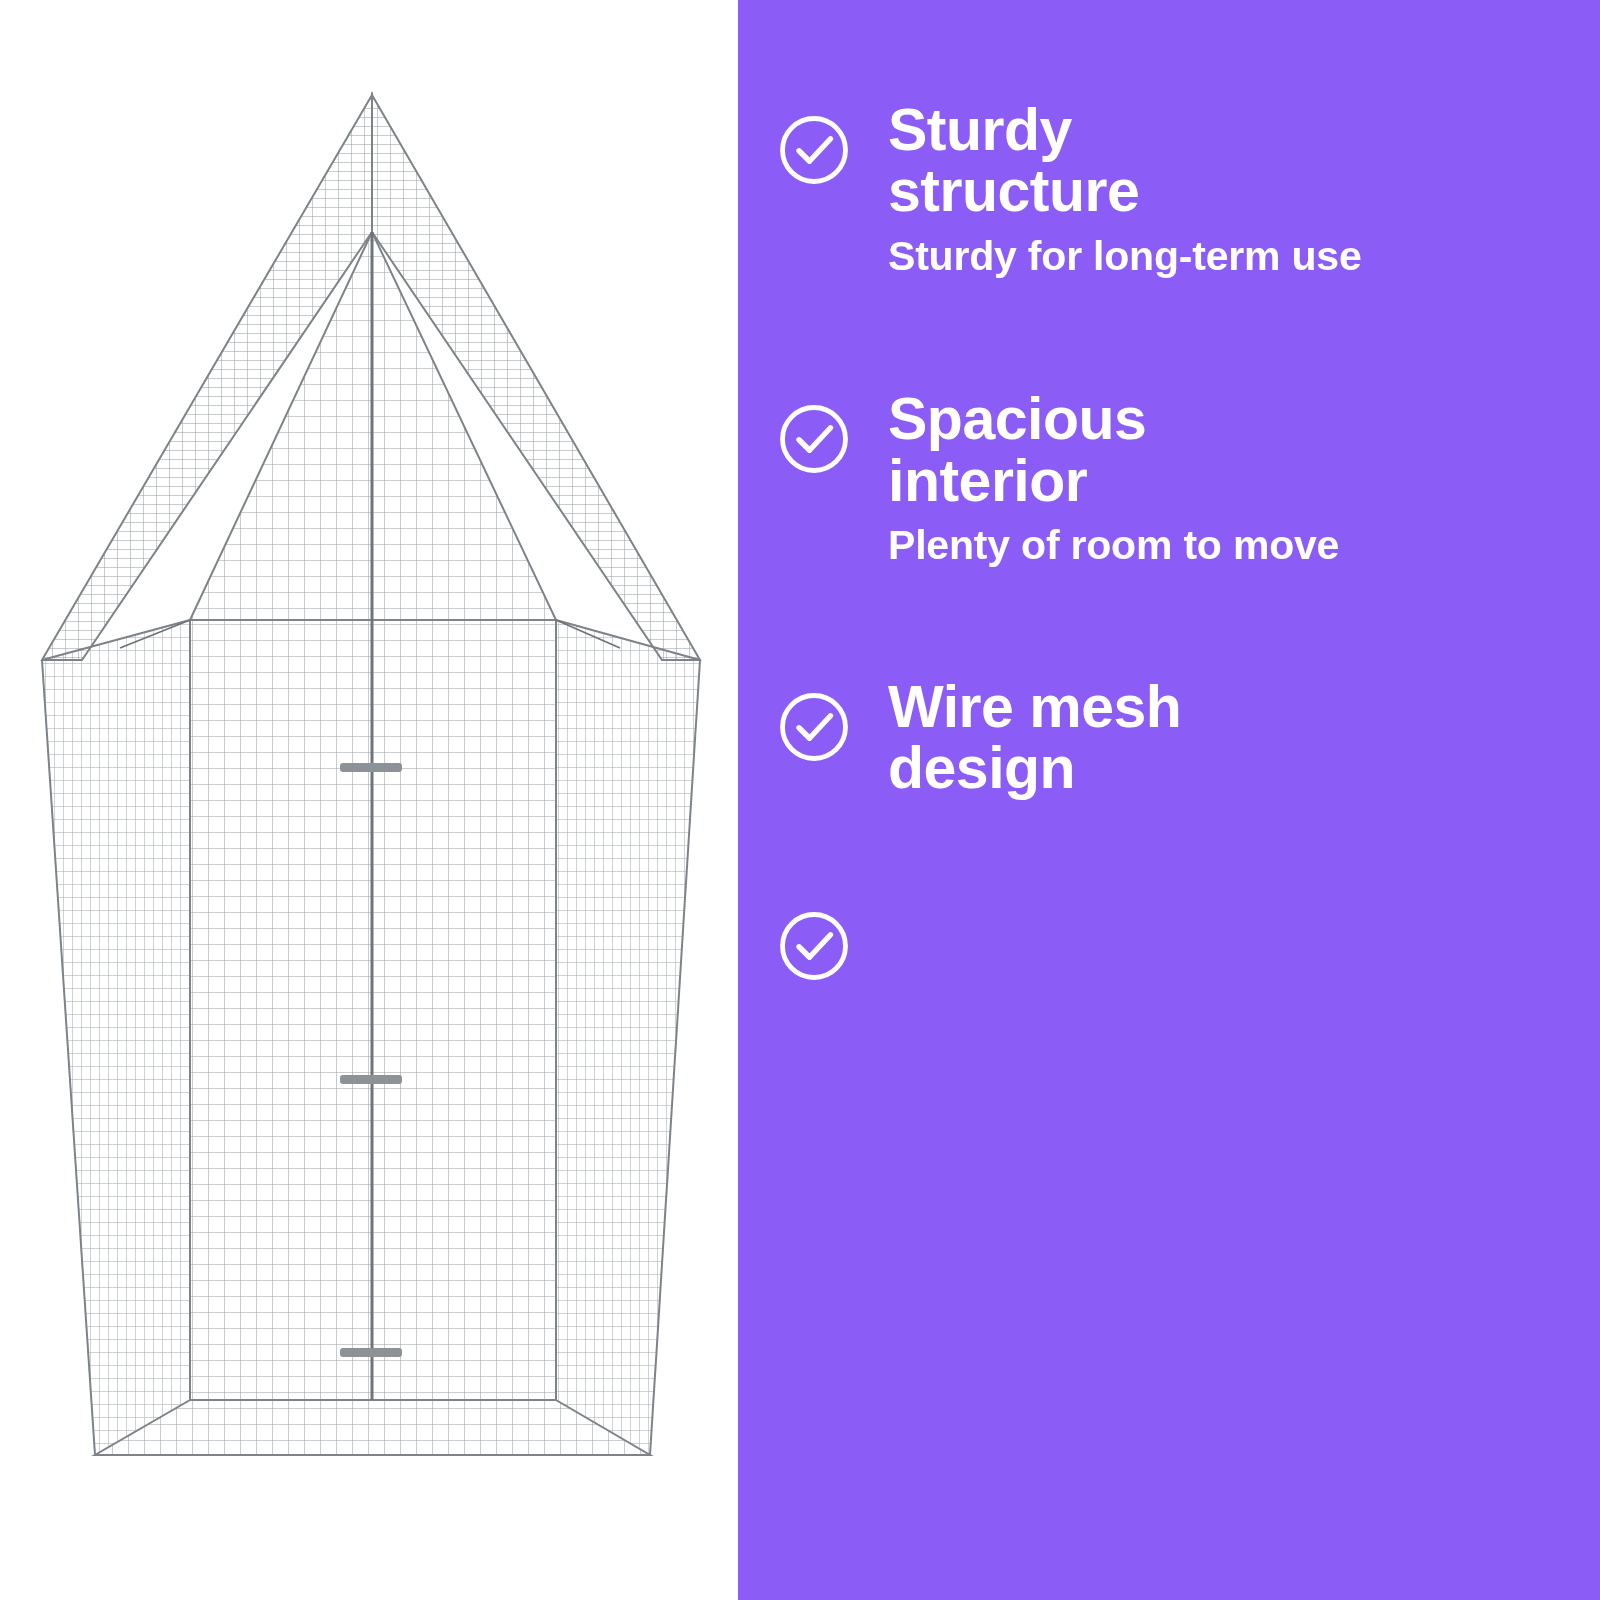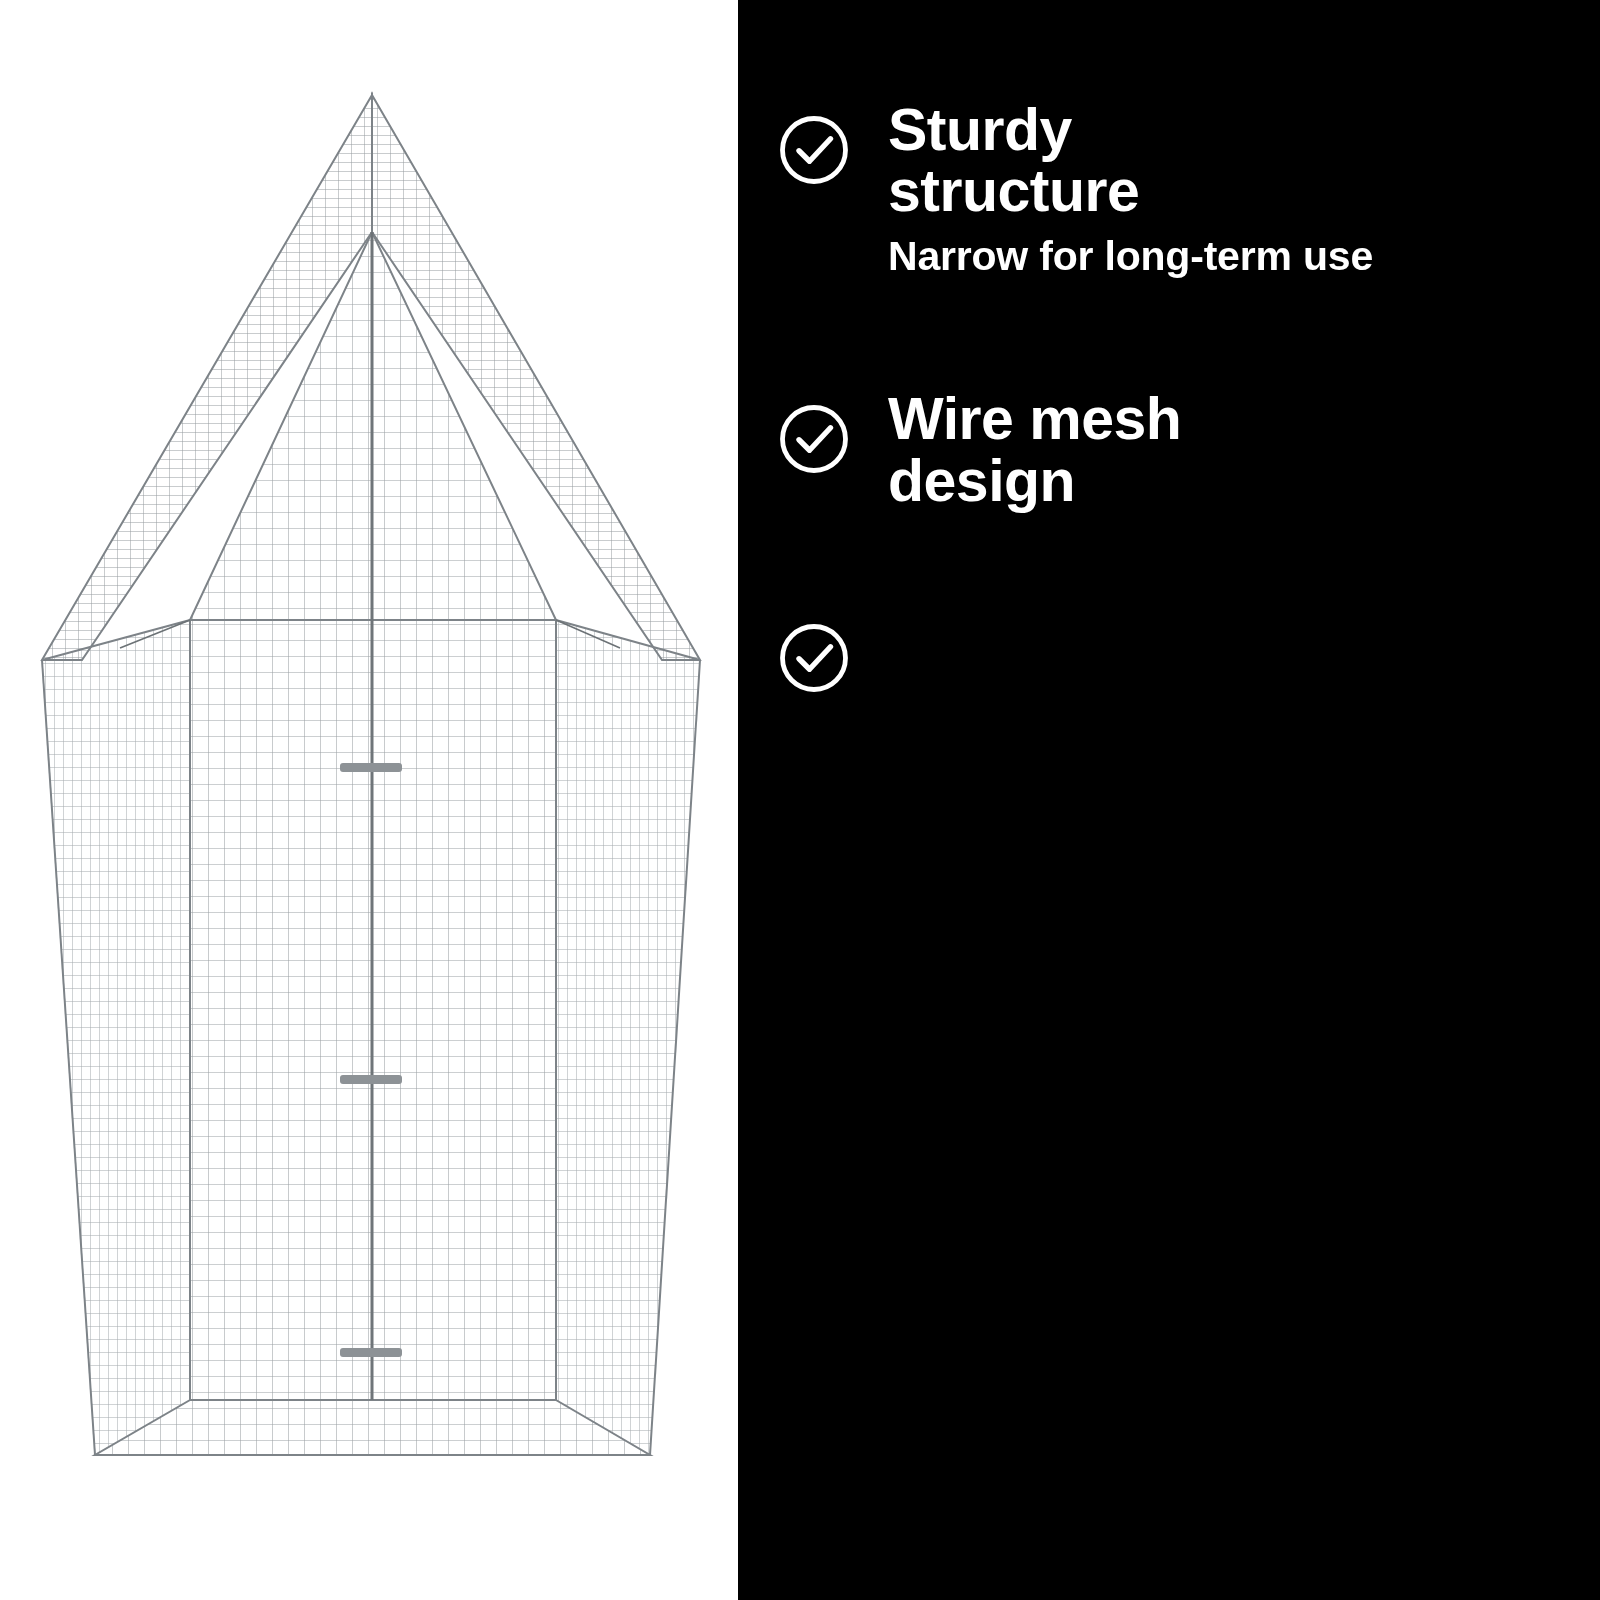--- a/index.html
+++ b/index.html
@@ -34,21 +34,21 @@
     left: 0;
     top: 0;
     width: 738px;
     height: 1600px;
   }
   
   .features-panel {
     position: relative;
     width: 862px;
     height: 1600px;
-    background: #000000;
+    background: #8b5cf6;
     flex: 0 0 auto;
     box-sizing: border-box;
     padding: 96px 60px 60px 40px;
   }
   .feature {
     display: flex;
     flex-direction: row;
     align-items: flex-start;
     margin-bottom: 64px;
   }
@@ -195,24 +195,36 @@
 
     <div class="feature f1">
       <div class="check-wrap">
         <svg class="check-icon" viewBox="0 0 48 48">
           <circle cx="24" cy="24" r="21" fill="none" stroke="#ffffff" stroke-width="3.2"></circle>
           <path d="M14 24.5 L21 31.5 L35 16.5" fill="none" stroke="#ffffff" stroke-width="3.6" stroke-linecap="round" stroke-linejoin="round"></path>
         </svg>
       </div>
       <div class="feature-text">
         <p class="feature-title">Sturdy structure</p>
-        <p class="feature-desc">Narrow for long-term use</p>
-      </div>
-    </div>
-
+        <p class="feature-desc">Sturdy for long-term use</p>
+      </div>
+    </div>
+
+    <div class="feature f2">
+      <div class="check-wrap">
+        <svg class="check-icon" viewBox="0 0 48 48">
+          <circle cx="24" cy="24" r="21" fill="none" stroke="#ffffff" stroke-width="3.2"></circle>
+          <path d="M14 24.5 L21 31.5 L35 16.5" fill="none" stroke="#ffffff" stroke-width="3.6" stroke-linecap="round" stroke-linejoin="round"></path>
+        </svg>
+      </div>
+      <div class="feature-text">
+        <p class="feature-title">Spacious interior</p>
+        <p class="feature-desc">Plenty of room to move</p>
+      </div>
+    </div>
 
     <div class="feature f3">
       <div class="check-wrap">
         <svg class="check-icon" viewBox="0 0 48 48">
           <circle cx="24" cy="24" r="21" fill="none" stroke="#ffffff" stroke-width="3.2"></circle>
           <path d="M14 24.5 L21 31.5 L35 16.5" fill="none" stroke="#ffffff" stroke-width="3.6" stroke-linecap="round" stroke-linejoin="round"></path>
         </svg>
       </div>
       <div class="feature-text">
         <p class="feature-title">Wire mesh design</p>

